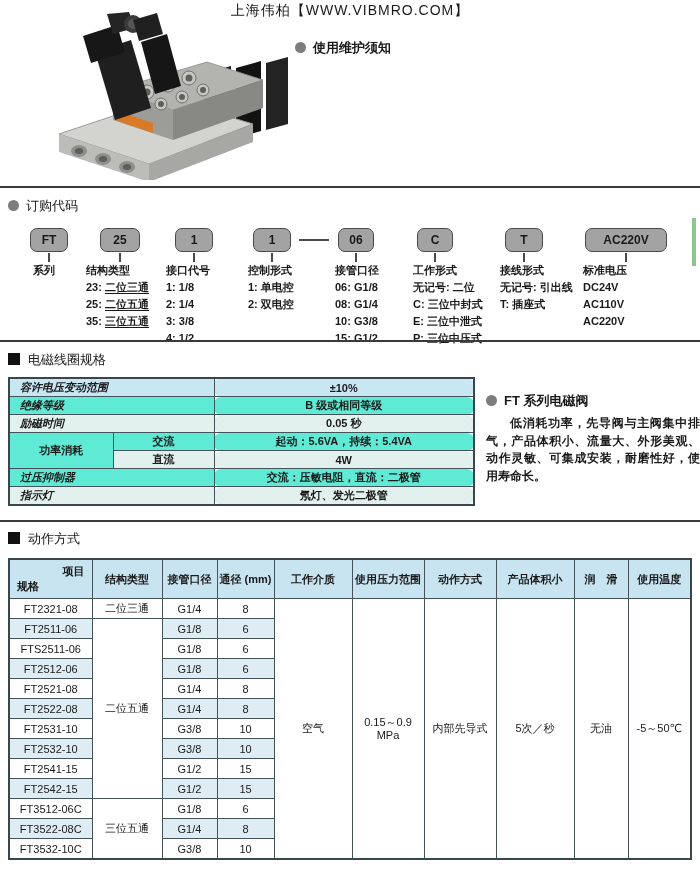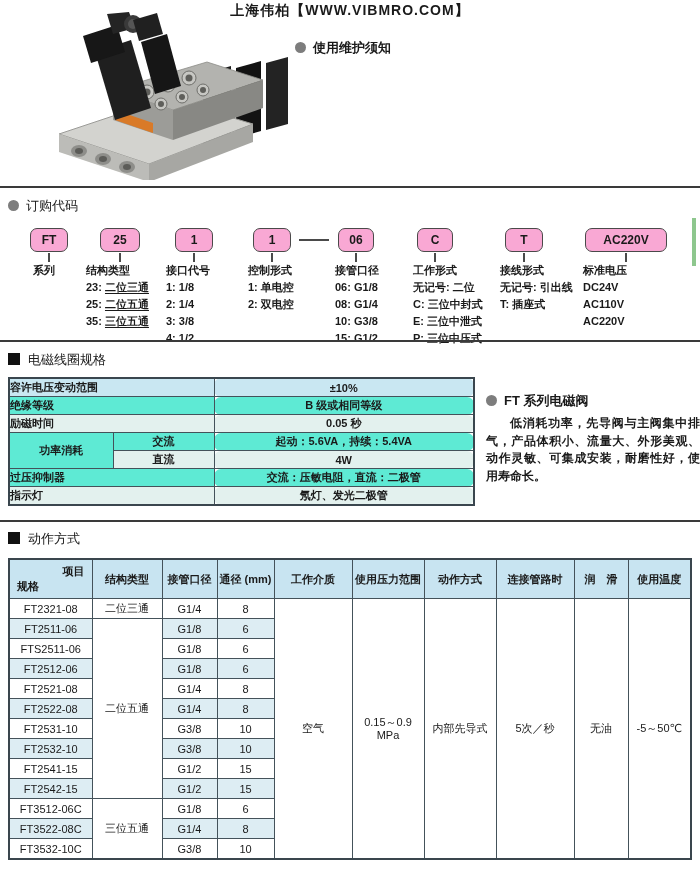--- a/index.html
+++ b/index.html
@@ -1,46 +1,46 @@
 <!DOCTYPE html>
 <html><head>
 <meta charset="utf-8">
 <style>
   html,body{margin:0;padding:0;}
   .page{position:relative;width:700px;height:890px;background:#ffffff;overflow:hidden;
         font-family:"Liberation Sans","DejaVu Sans",sans-serif;color:#1a1a1a;}
   .page-title{position:absolute;top:2px;left:0;width:700px;text-align:center;
-        font-size:14px;font-weight:bold;letter-spacing:1px;}
+        font-size:14px;font-weight:normal;letter-spacing:1px;}
   .photo{position:absolute;left:55px;top:12px;width:235px;height:168px;}
   
   .maint{position:absolute;left:295px;top:38px;width:400px;}
   .dot{display:inline-block;width:11px;height:11px;border-radius:50%;background:#7d7d7d;
        margin-right:7px;vertical-align:-1px;}
   .sq{display:inline-block;width:12px;height:12px;background:#111;margin-right:8px;vertical-align:-1px;}
   .maint-title{font-size:13px;font-weight:bold;}
   .maint-item{font-size:11.5px;font-weight:600;line-height:18px;white-space:nowrap;padding-left:14px;}
   .maint-list{margin-top:6px;}
   
   .rule{position:absolute;left:0;width:700px;height:2px;background:#3a3a3a;}
   .sec-title{position:absolute;font-size:13px;font-weight:normal;}
   
   #ordering-area{position:absolute;left:0;top:0;width:700px;height:340px;}
   .ocode-box{position:absolute;top:228px;height:22px;border:1.5px solid #4a4a4a;border-radius:7px;
-       background:#f9a8d4;text-align:center;line-height:22px;font-size:12px;font-weight:600;}
+       background:#a3a3a3;text-align:center;line-height:22px;font-size:12px;font-weight:600;}
   .ocode-conn{position:absolute;top:253px;height:9px;width:1.5px;background:#4a4a4a;}
   .ocode-dash{position:absolute;left:299px;top:239px;width:30px;height:2px;background:#4a4a4a;}
   .ocode-labels{position:absolute;top:262px;font-size:11px;font-weight:600;line-height:17px;white-space:nowrap;}
   .ocode-cat{font-weight:600;}
   .ul{text-decoration:underline;text-underline-offset:2px;}
   .green-tab{position:absolute;left:692px;top:218px;width:4px;height:48px;background:#8ec78e;}
   
   .coil{position:absolute;left:8px;top:377px;border-collapse:collapse;table-layout:fixed;}
   .coil td{border:1px solid #44525a;font-size:11px;height:17px;padding:0 0 0 0;}
   .coil{border:2px solid #3a464e;}
-  .coil td.lab{text-align:left;font-weight:600;}
+  .coil td.lab{padding-left:10px;text-align:left;font-weight:600;font-style:italic;}
   .coil td.ctr{text-align:center;padding-left:0;font-weight:600;}
   .coil td.val{text-align:center;font-weight:600;border-radius:7px;}
   .bg-strong{background:#c9e7f2;}
   .bg-teal{background:#e3f1ee;}
   .bg-white{background:#5eead4;}
   
   .ftnote{position:absolute;left:486px;top:391px;width:214px;}
   .ftnote-title{font-size:13px;font-weight:bold;}
   .ftnote-text{margin-top:5px;font-size:12px;font-weight:600;line-height:17.5px;
        text-align:justify;text-indent:2em;}
@@ -265,21 +265,21 @@
         <th class="corner">
           <span class="tr">项目</span>
           <span class="bl">规格</span>
         </th>
         <th>结构类型</th>
         <th>接管口径</th>
         <th>通径 (mm)</th>
         <th>工作介质</th>
         <th>使用压力范围</th>
         <th>动作方式</th>
-        <th>连接管路时</th>
+        <th>产品体积小</th>
         <th>润　滑</th>
         <th>使用温度</th>
       </tr>
     </thead>
     <tbody id="tech-body">
         <tr>
           <td>FT2321-08</td>
           <td rowspan="1">二位三通</td>
           <td>G1/4</td>
           <td>8</td>

